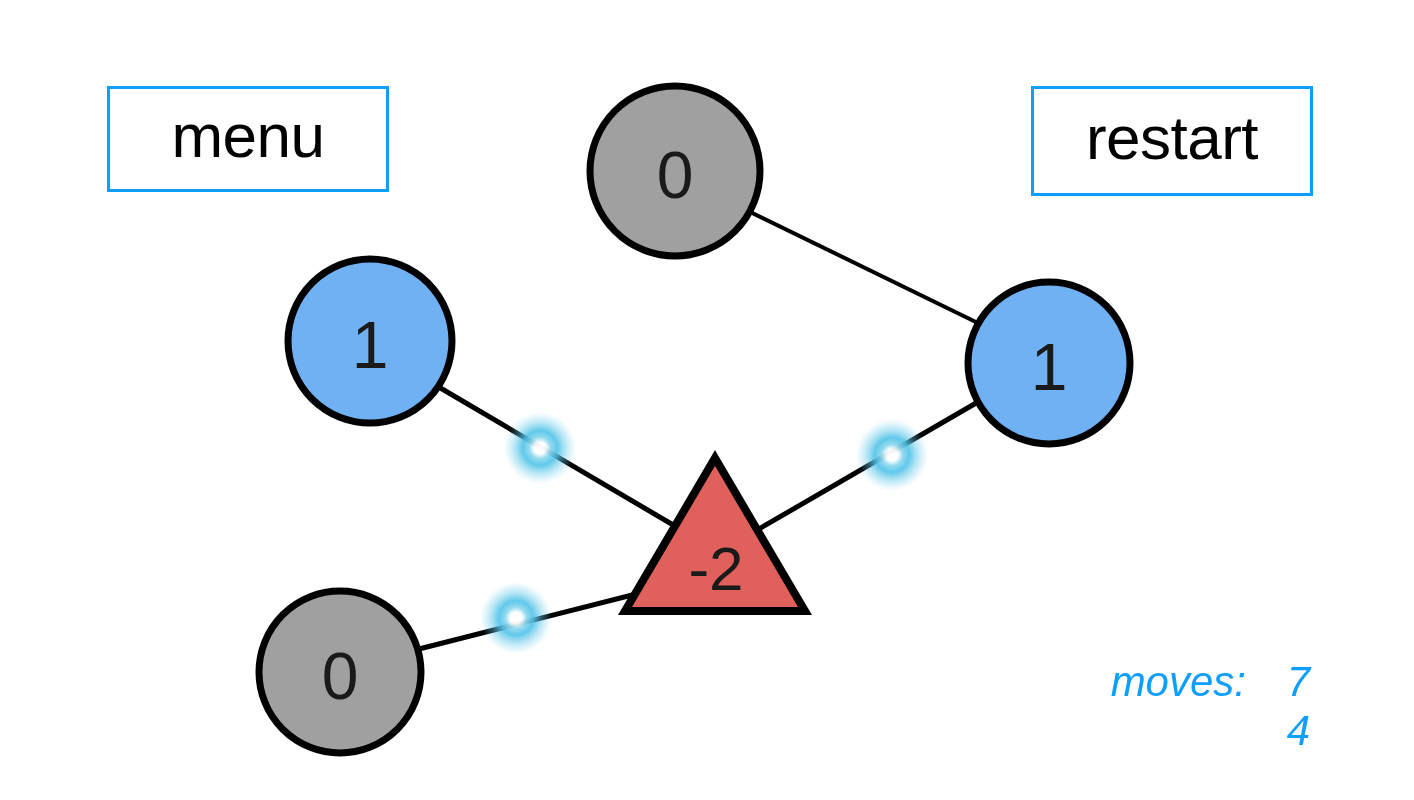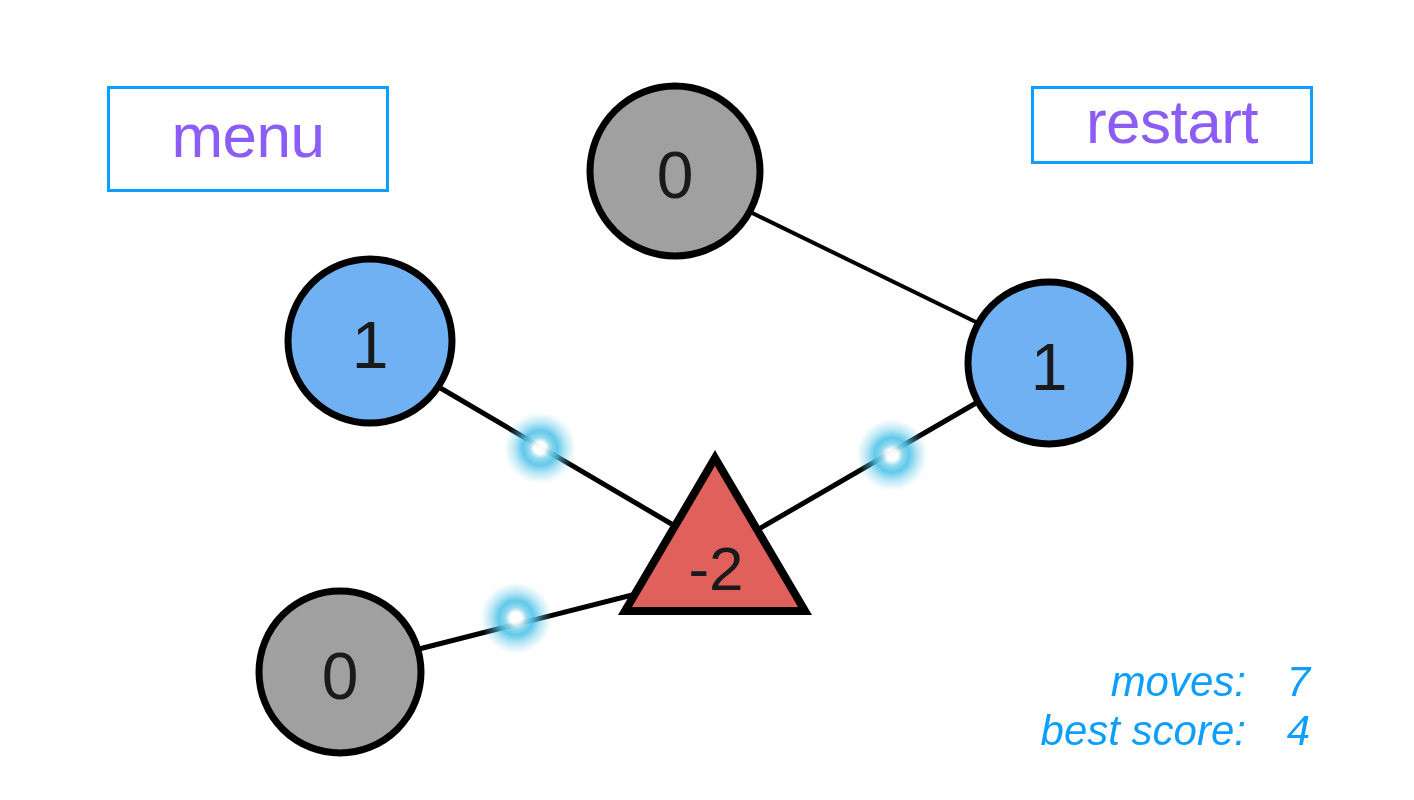--- a/index.html
+++ b/index.html
@@ -23,34 +23,34 @@
     width: 1414px;
     height: 800px;
   }
 
   
   .ui-button {
     position: absolute;
     box-sizing: border-box;
     background: #ffffff;
     border: 3px solid #0D9EFF;
-    color: #8b5cf6;
+    color: #000000;
     display: flex;
     align-items: center;
     justify-content: center;
     font-size: 62px;
     font-weight: 400;
     line-height: 1;
     letter-spacing: -0.5px;
     cursor: pointer;
     user-select: none;
     padding-bottom: 6px;
   }
   #menu-button   { left: 107px; top: 86px;  width: 282px; height: 106px; }
-  #restart-button{ left: 1031px; top: 86px; width: 282px; height: 78px; }
+  #restart-button{ left: 1031px; top: 86px; width: 282px; height: 110px; }
 
   
   #graph-svg {
     position: absolute;
     left: 0;
     top: 0;
     width: 1414px;
     height: 800px;
   }
 
@@ -157,18 +157,17 @@
   <div class="ui-button" id="menu-button">menu</div>
 
   <div class="ui-button" id="restart-button">restart</div>
 
   <div id="score-panel">
     <div class="score-row">
       <span class="score-label">moves:</span>
       <span class="score-value">7</span>
     </div>
     <div class="score-row">
-      <span class="score-label">best score:</span>
       <span class="score-value">4</span>
     </div>
   </div>
 
 </div>
 
 </body></html>

